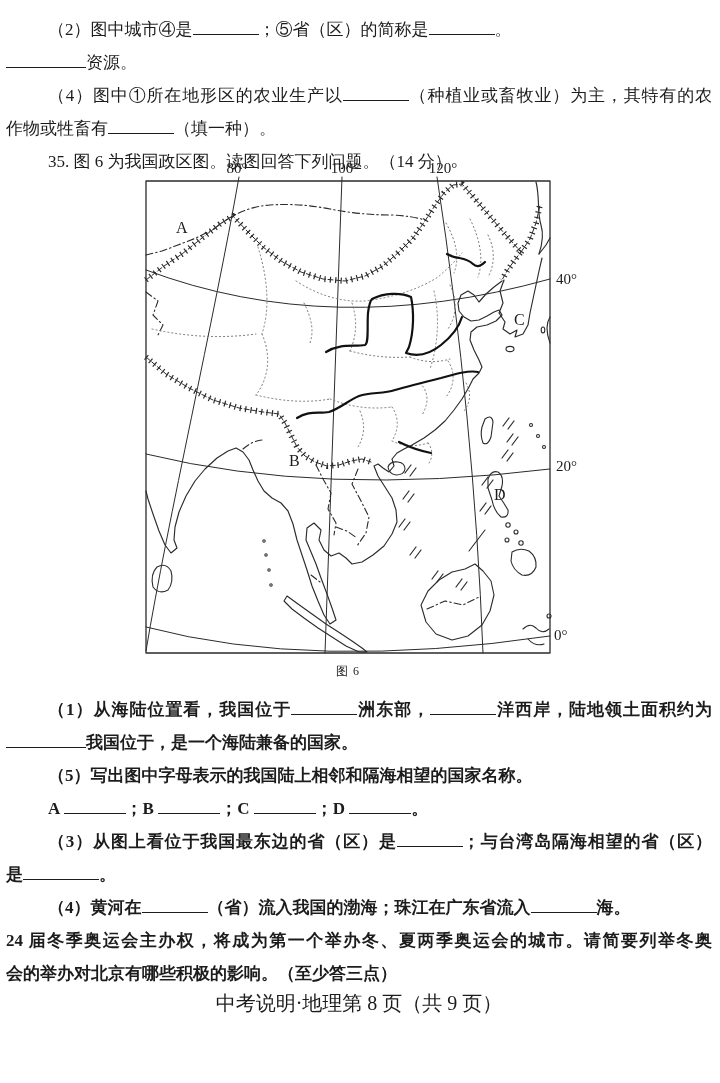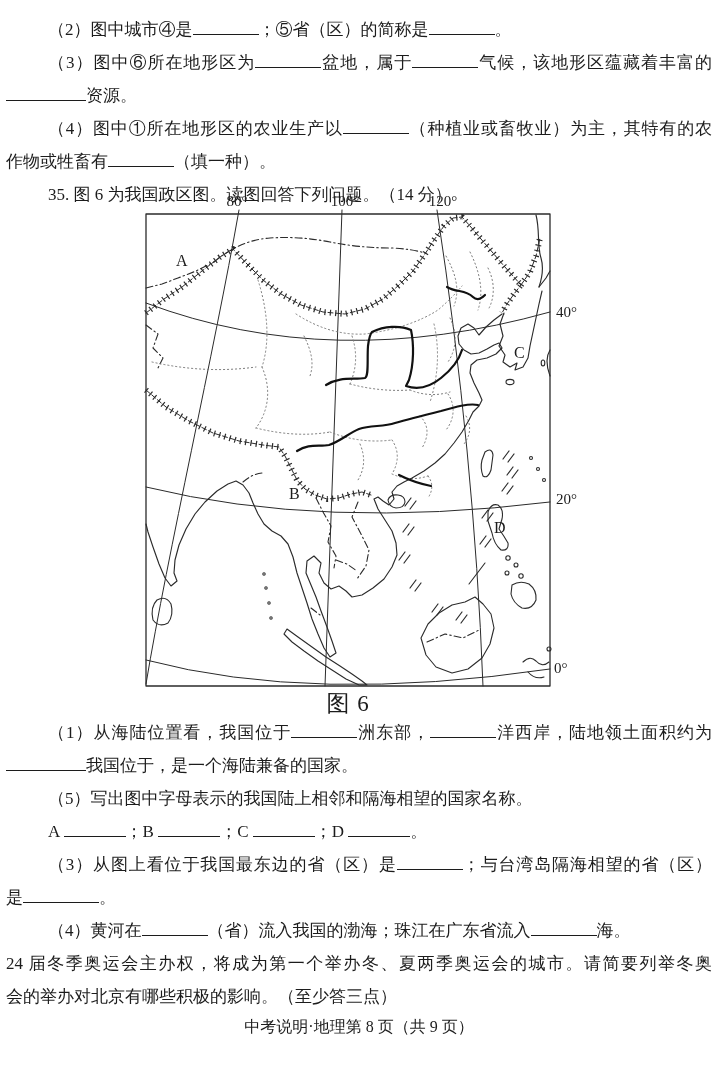--- a/index.html
+++ b/index.html
@@ -6,33 +6,32 @@
   body{width:720px;height:1083px;overflow:hidden;color:#1c1c1c;
        font-family:"Liberation Serif","DejaVu Serif",serif;}
   .doc{padding:13px 8px 8px 6px;font-size:17px;}
   .line{height:33px;line-height:33px;white-space:nowrap;}
   .line.indent{padding-left:42px;}
   .line.justify{white-space:normal;text-align:justify;text-align-last:justify;}
   .blank{display:inline-block;border-bottom:1.1px solid #1c1c1c;height:16px;vertical-align:baseline;}
   .map-wrap{width:671px;height:500px;margin:-19px 0 0 -6px;}
   .map-wrap svg{display:block;}
   .map-caption{width:404px;margin-left:140px;height:24px;line-height:24px;
-               text-align:center;font-size:23px;letter-spacing:1px;}
-  .q-bottom{}
-  .footer{height:27px;line-height:27px;text-align:center;font-size:16px;}
+               text-align:center;font-size:12px;letter-spacing:1px;}
+  .q-bottom{margin-top:10px;font-weight:bold;}
+  .footer{height:27px;line-height:27px;text-align:center;font-size:20px;}
   text{font-family:"Liberation Serif","DejaVu Serif",serif;}
 </style>
 </head>
 <body>
 
 <div class="doc">
 
   <div id="questions-top">
       <div class="line indent"><span>（2）图中城市④是</span><span class="blank" style="width: 66px;"></span><span>；⑤省（区）的简称是</span><span class="blank" style="width: 66px;"></span><span>。</span></div>
-      <div class="line indent justify"><span>（3）图中⑥所在地形区为</span><span class="blank" style="width: 66px;"></span><span>盆地，属于</span><span class="blank" style="width: 66px;"></span><span>气候，该地形区蕴藏着丰富的</span></div>
       <div class="line"><span class="blank" style="width: 80px;"></span><span>资源。</span></div>
       <div class="line indent justify"><span>（4）图中①所在地形区的农业生产以</span><span class="blank" style="width: 66px;"></span><span>（种植业或畜牧业）为主，其特有的农</span></div>
       <div class="line"><span>作物或牲畜有</span><span class="blank" style="width: 66px;"></span><span>（填一种）。</span></div>
       <div class="line indent"><span>35. 图 6 为我国政区图。读图回答下列问题。（14 分）</span></div>
     </div>
 
   <div class="map-wrap">
   <svg viewBox="0 0 720 500" width="720" height="500">
     <g fill="none" stroke="#2b2b2b" stroke-linecap="round" stroke-linejoin="round">
 

